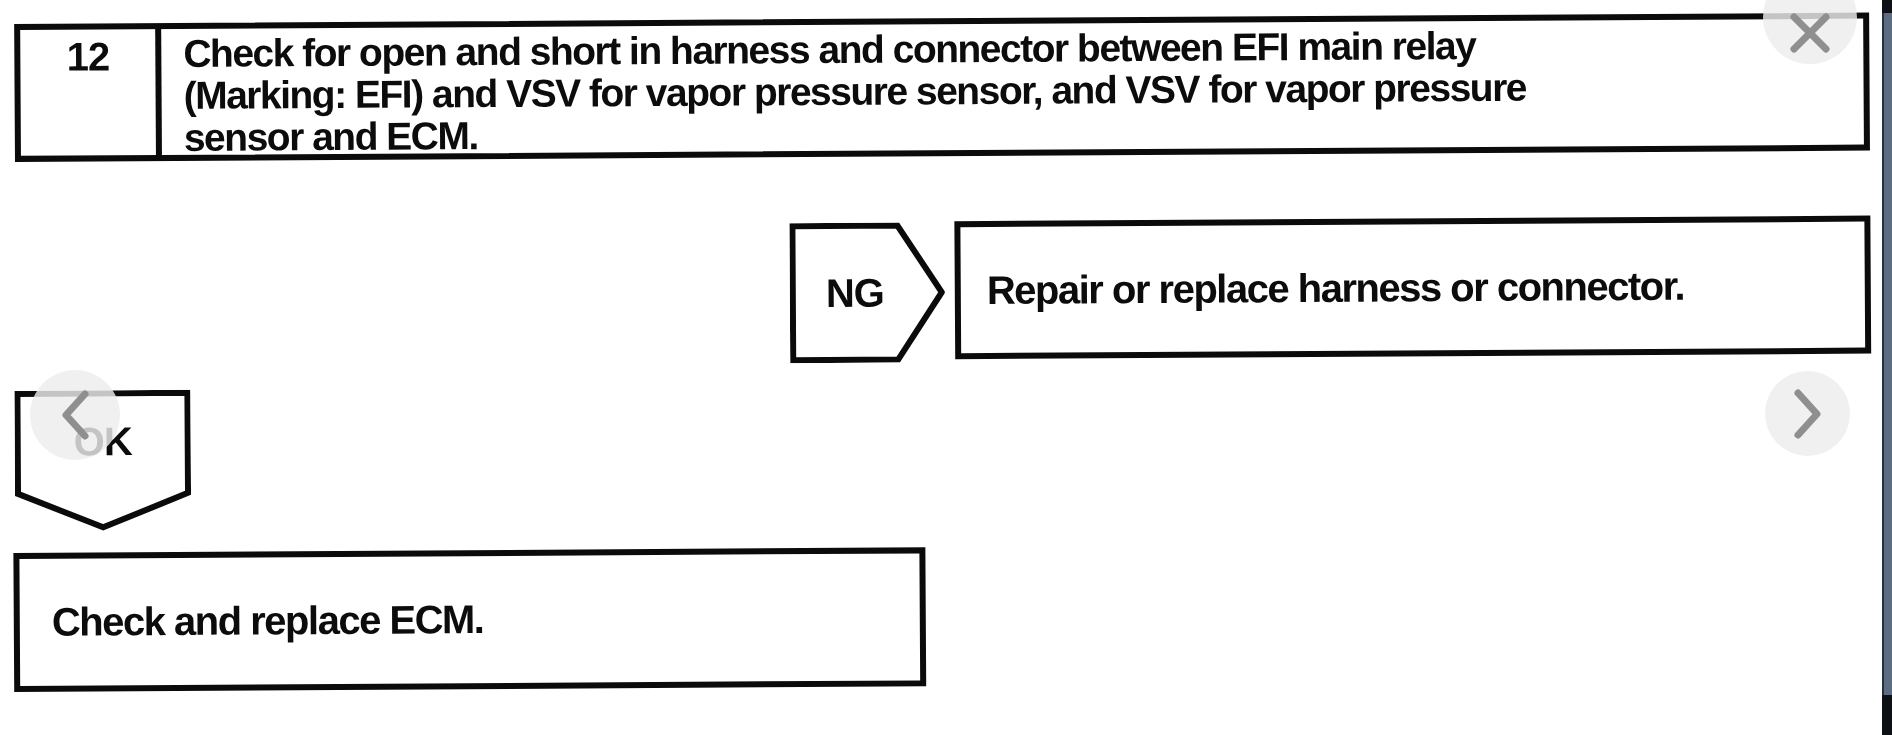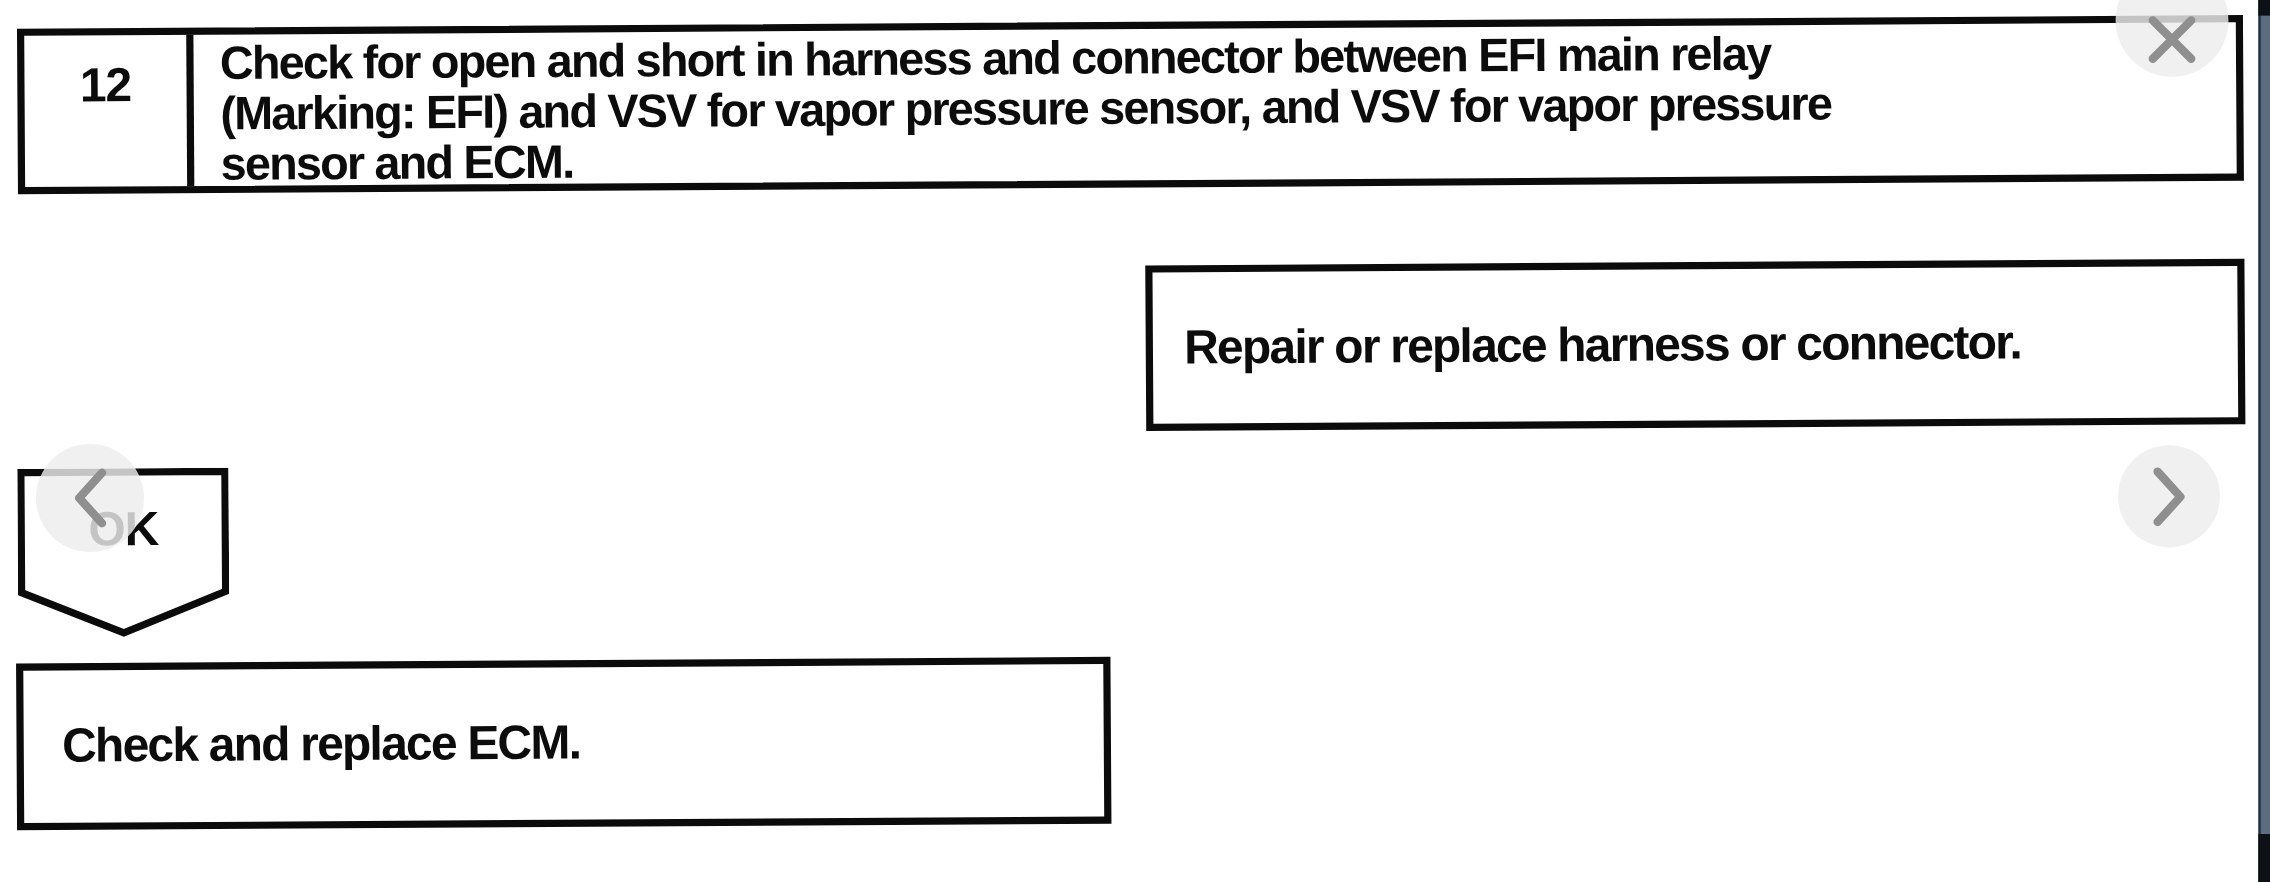--- a/index.html
+++ b/index.html
@@ -27,21 +27,21 @@
     display:flex;align-items:center;
   }
   .header-table{
     left:14px;top:24px;width:1855px;height:138px;
     align-items:stretch;
   }
   .cell-num{
     flex:0 0 135px;
     border-right:6px solid #0b0b0b;
     text-align:center;
-    padding-top:20px;
+    padding-top:5px;
     font-size:40px;letter-spacing:-1px;
   }
   .cell-text{
     flex:1;
     padding:4px 16px 0 22px;
     font-size:39px;line-height:42px;letter-spacing:-1.5px;
     white-space:pre-line;
   }
   .ng-shape{position:absolute;left:788px;top:228px;width:155px;height:140px;}
   .ng-label{
@@ -97,20 +97,26 @@
 
   <div class="scan">
 
     <div class="box header-table">
       <div class="cell-num">12</div>
       <div class="cell-text">Check for open and short in harness and connector between EFI main relay
 (Marking: EFI) and VSV for vapor pressure sensor, and VSV for vapor pressure
 sensor and ECM.</div>
     </div>
 
+    <div class="ng-shape">
+      <svg width="155" height="140" viewBox="0 0 155 140">
+        <polygon points="3,3 108,3 152,70 108,137 3,137" fill="#ffffff" stroke="#0b0b0b" stroke-width="6"></polygon>
+      </svg>
+      <div class="ng-label">NG</div>
+    </div>
 
     <div class="box ng-box">
       <span>Repair or replace harness or connector.</span>
     </div>
 
     <div class="ok-shape">
       <svg width="176" height="141" viewBox="0 0 176 141">
         <polygon points="3,3 173,3 173,103 88,137 3,103" fill="#ffffff" stroke="#0b0b0b" stroke-width="6"></polygon>
       </svg>
       <div class="ok-label">OK</div>

